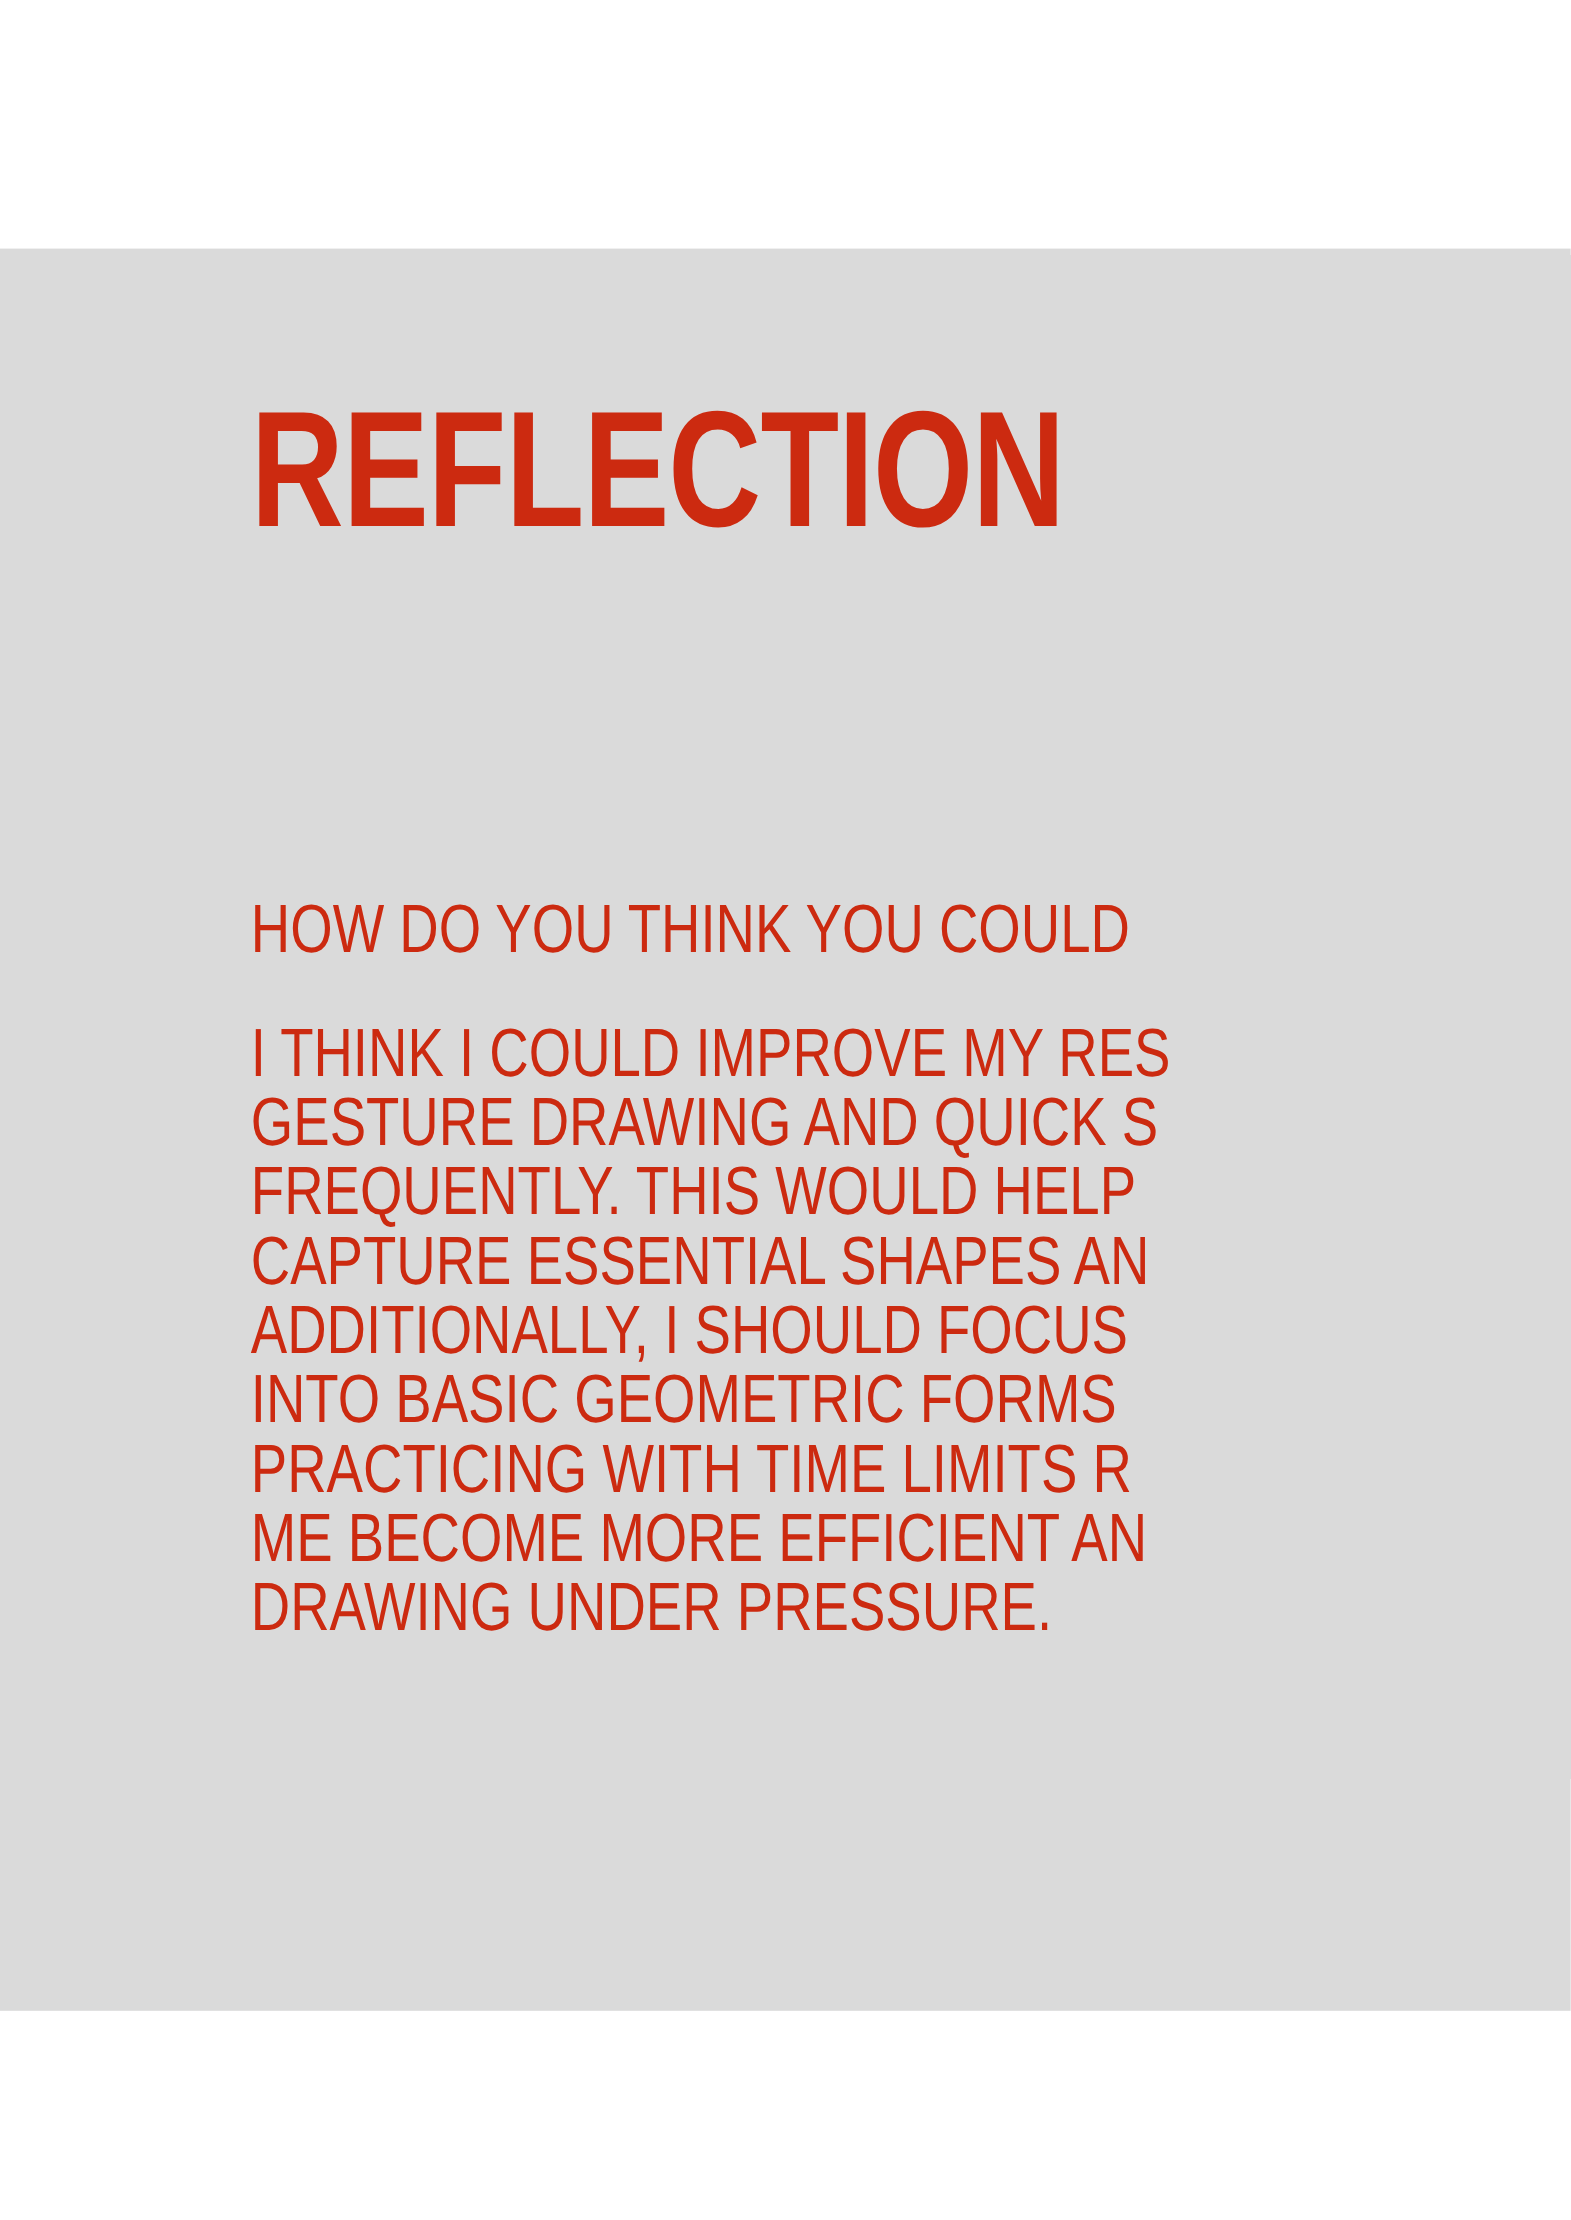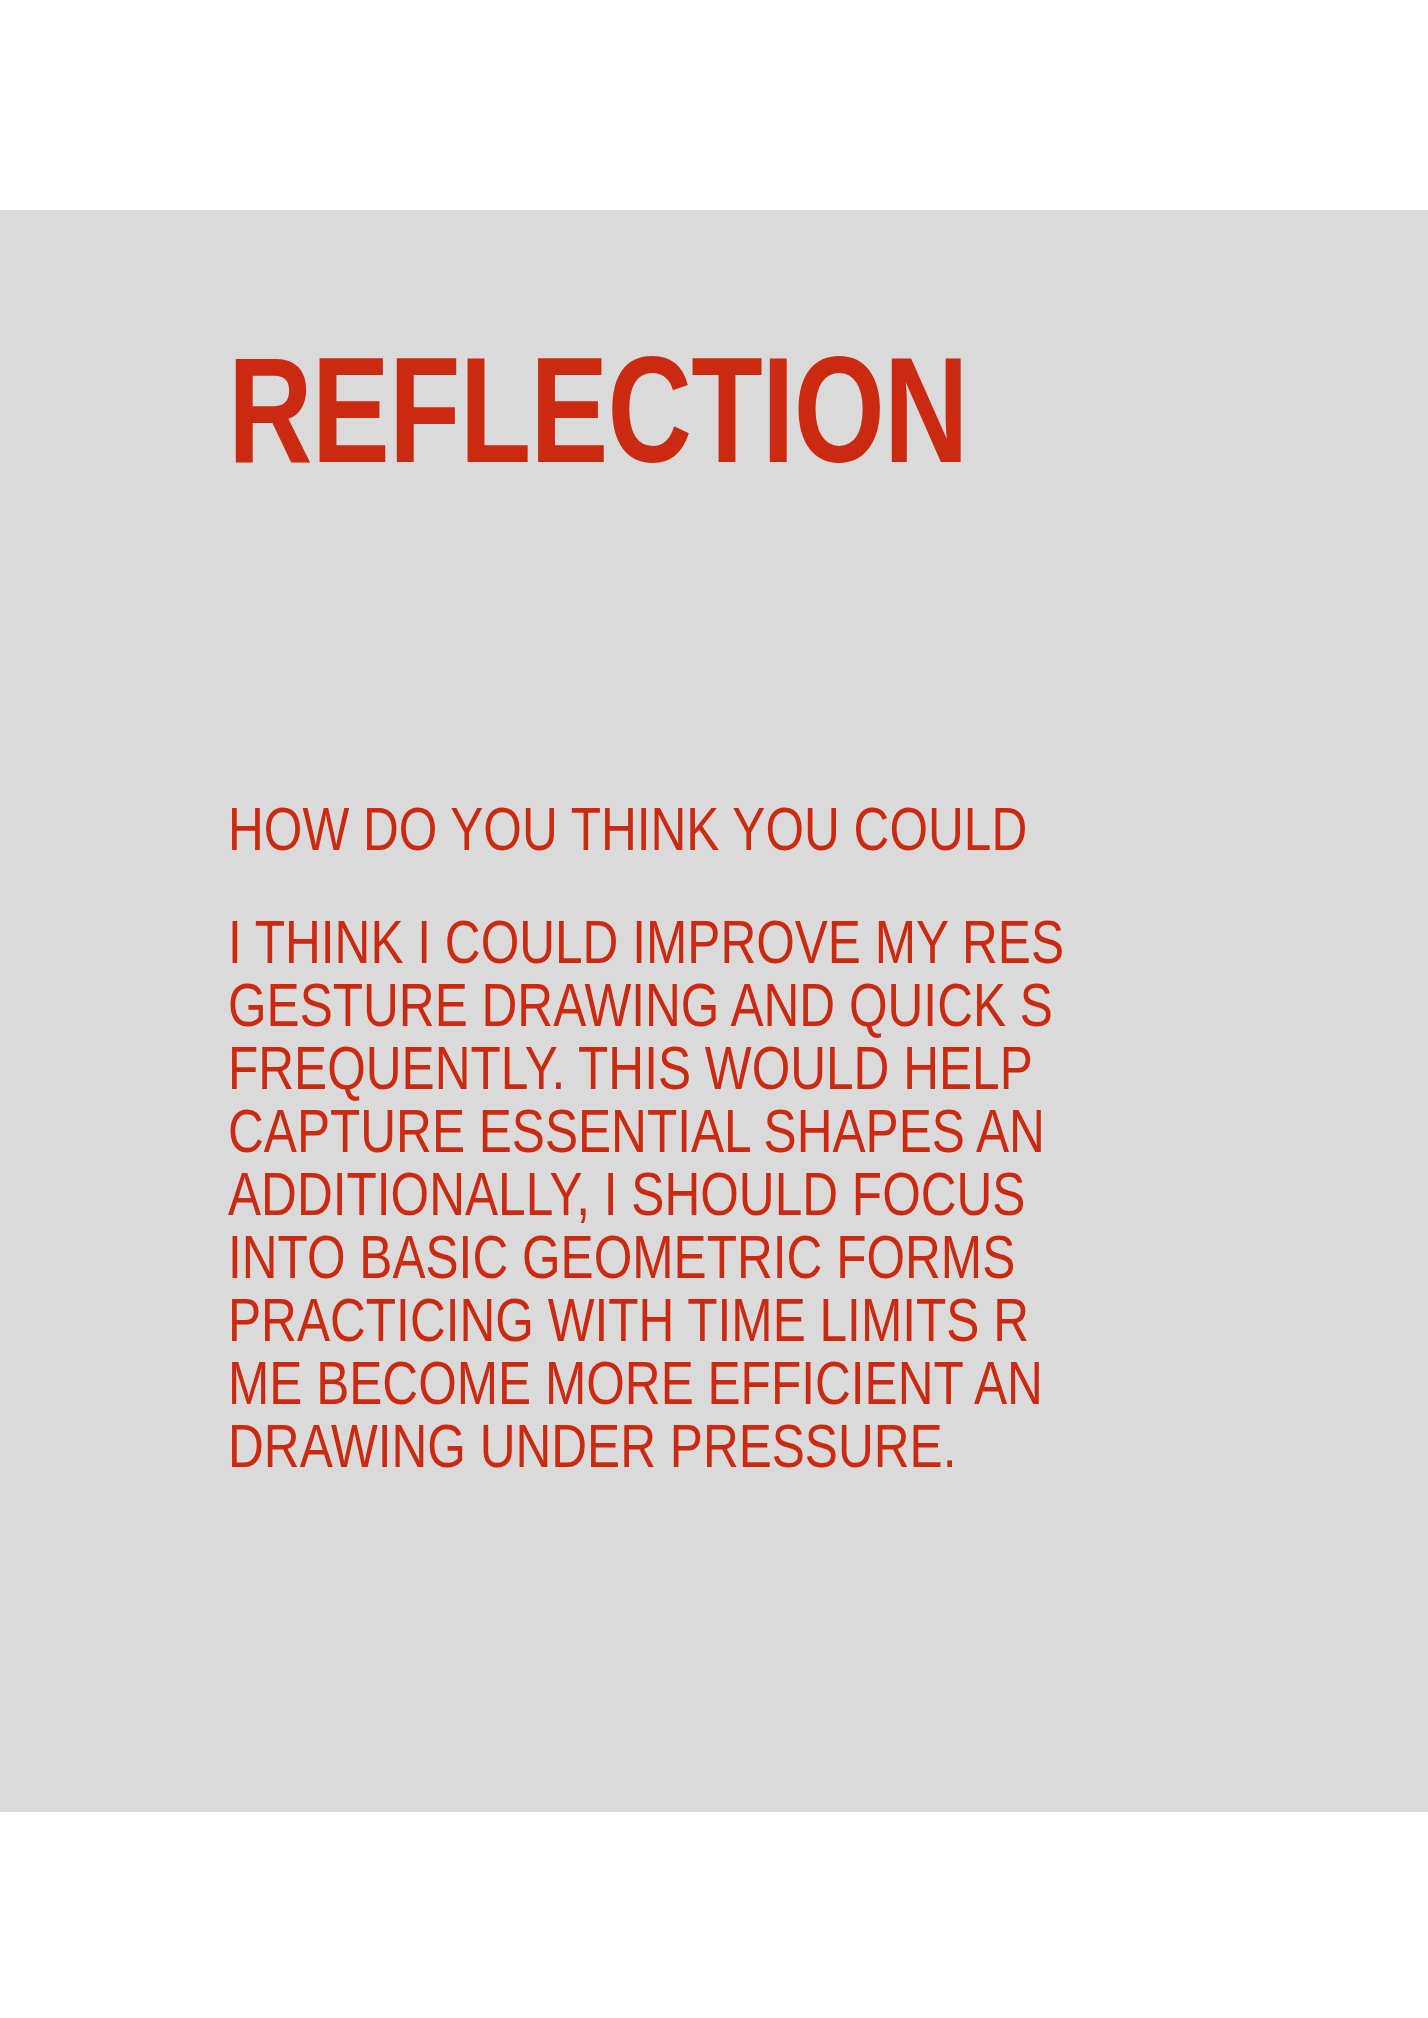--- a/index.html
+++ b/index.html
@@ -23,21 +23,21 @@
     top: 0;
     width: 1428px;
     height: 2018px;
     background: #ffffff;
   }
 
   
   #slide-panel {
     position: absolute;
     left: 0px;
-    top: 210px;
+    top: 226px;
     width: 1428px;
     height: 1602px;
     background: #dadada;
     overflow: hidden;
   }
 
   
   #slide-content {
     position: absolute;
     left: 228px;

